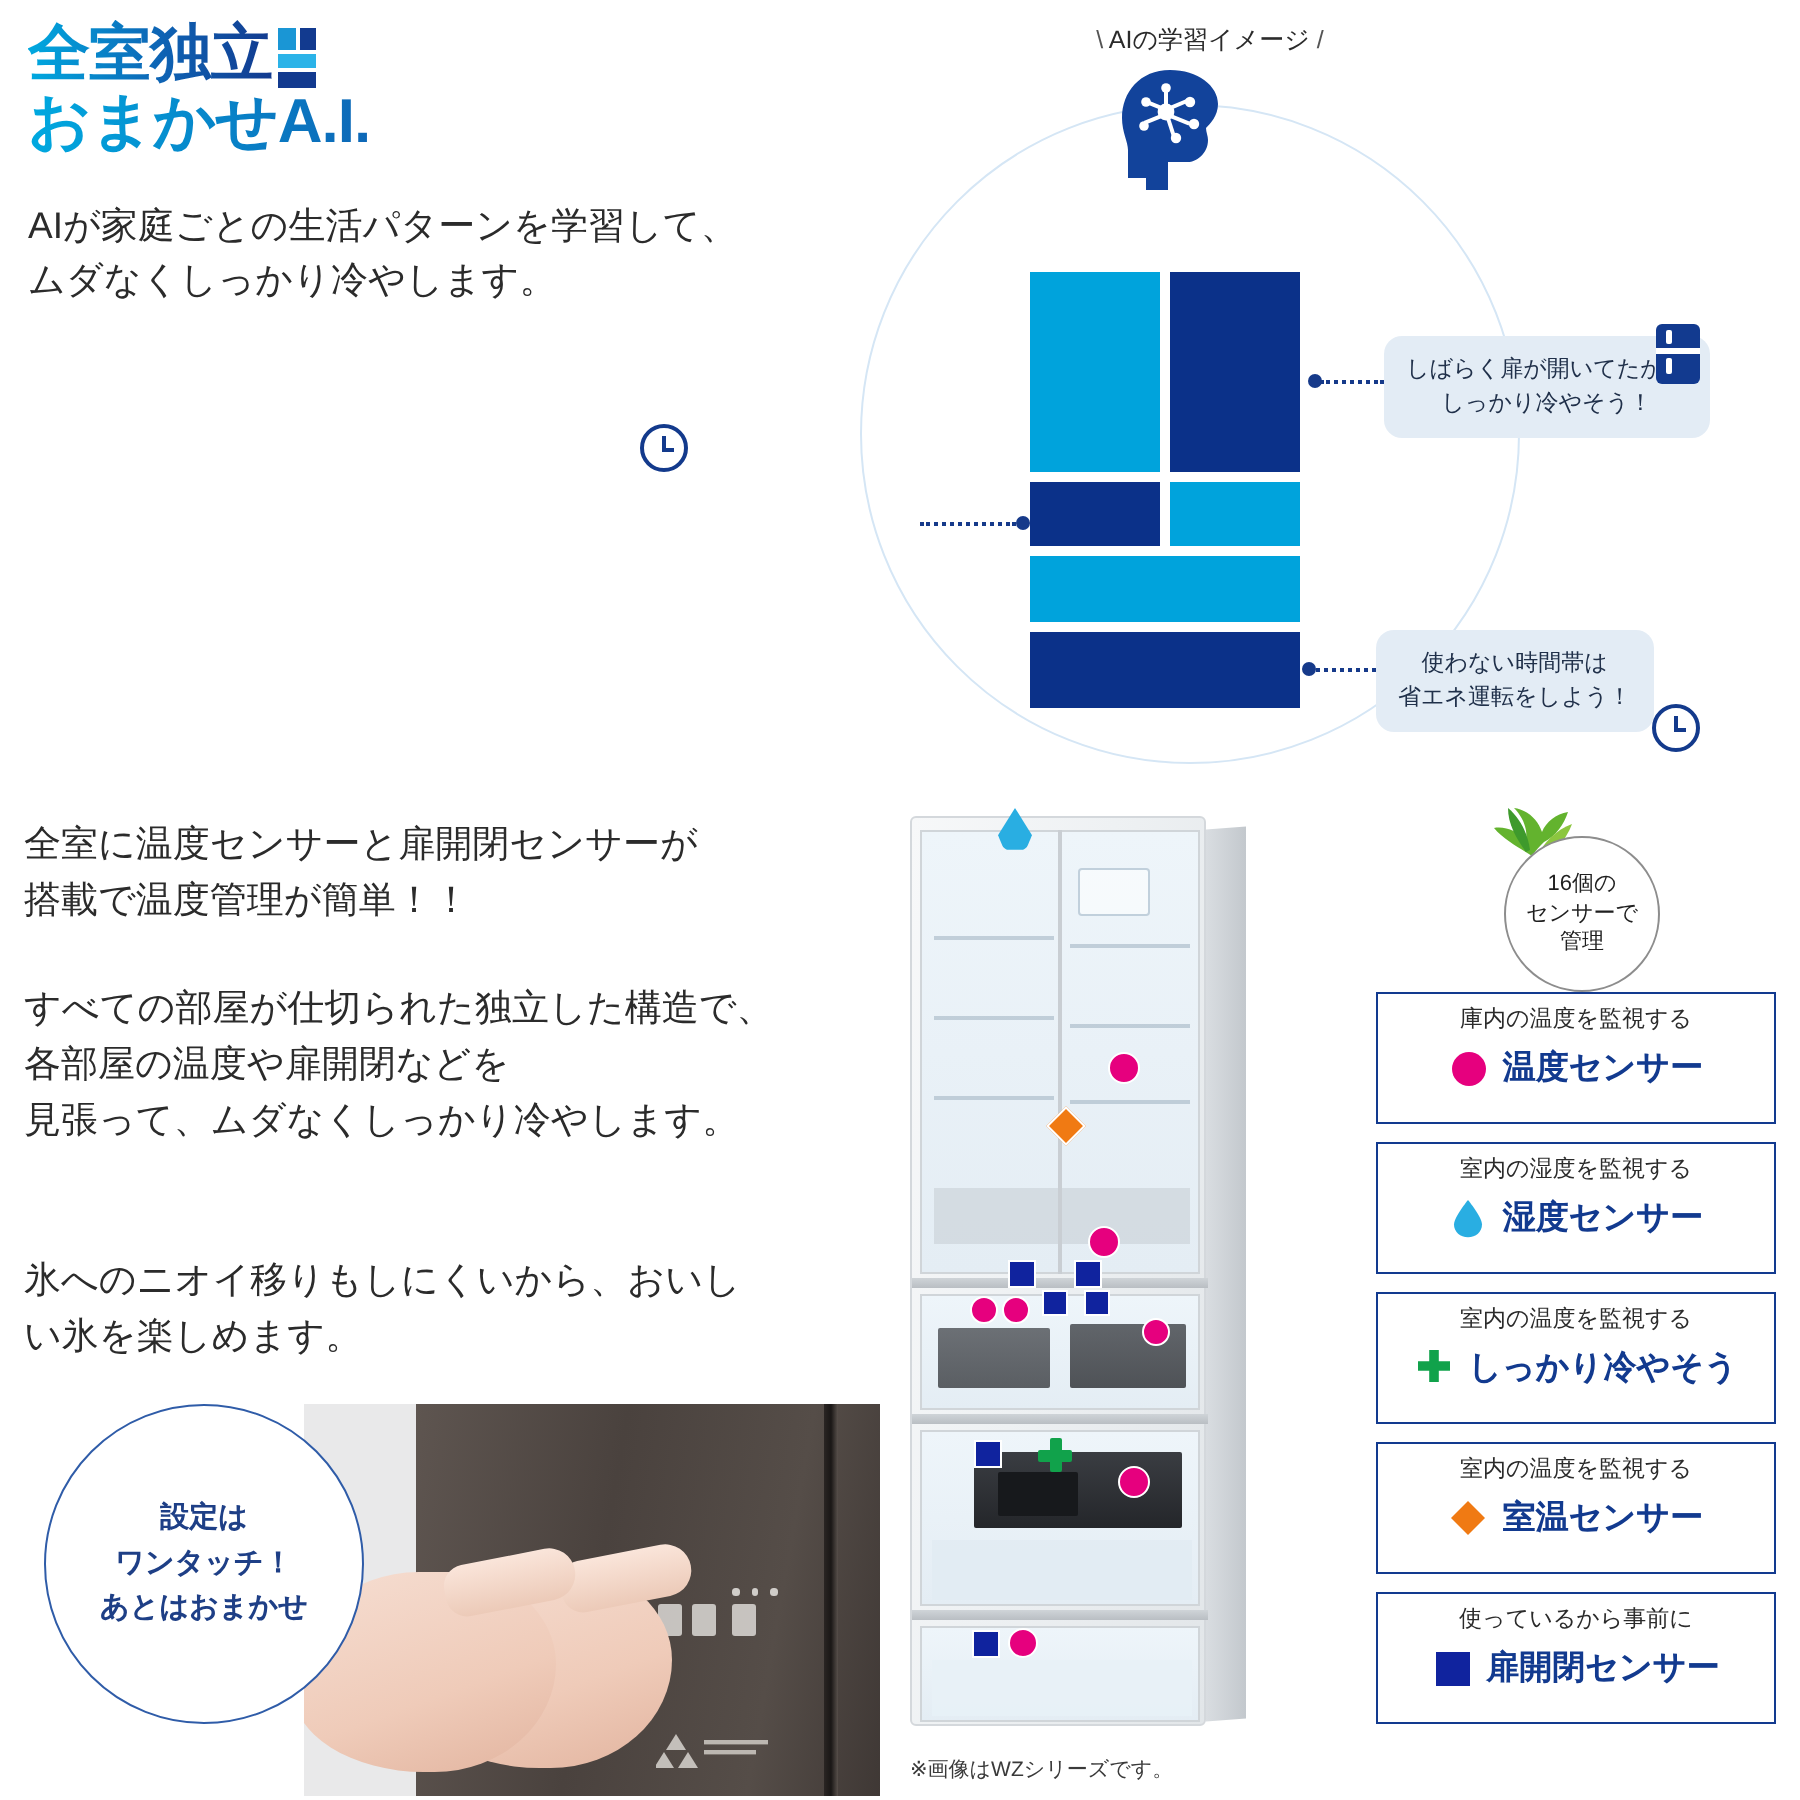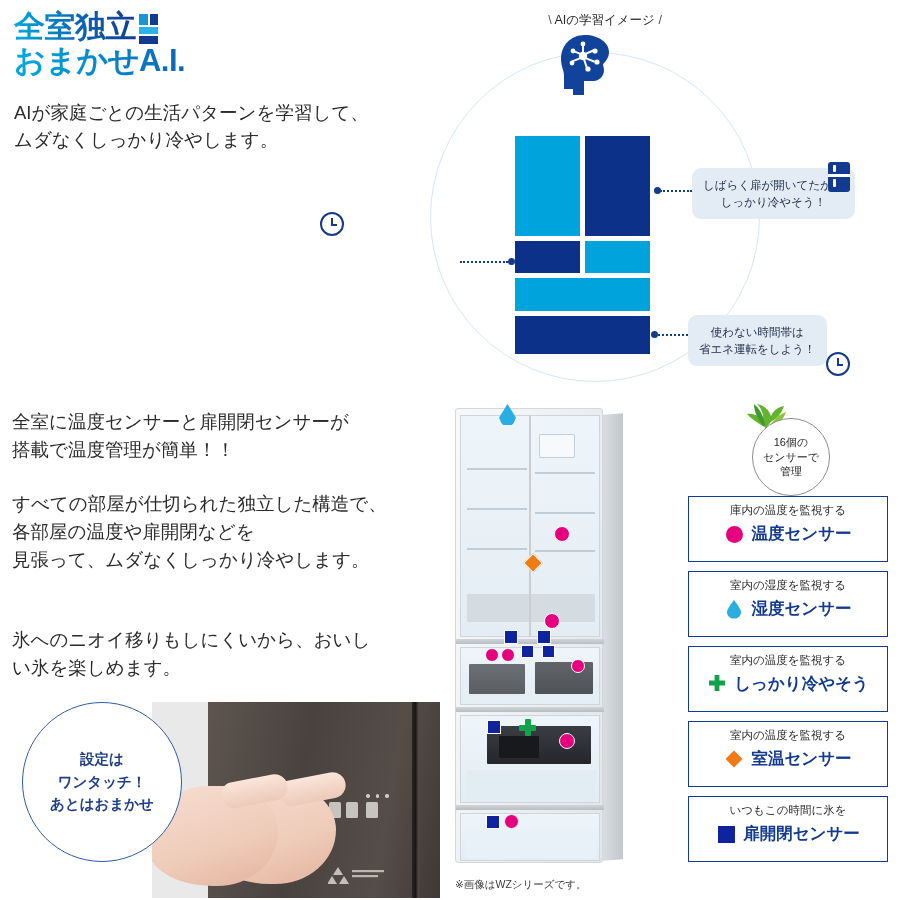--- a/index.html
+++ b/index.html
@@ -340,21 +340,21 @@
         <span class="leg-ico">
           <svg viewBox="0 0 20 20" width="20" height="20">
               <path d="M10 1.5L18.5 10 10 18.5 1.5 10z" fill="#F07A13"></path>
             </svg>
         </span>
         <span>室温センサー</span>
       </div>
     </div>
 
     <div class="leg-box">
-      <div class="leg-top">いつもこの時間に氷を</div>
+      <div class="leg-top">使っているから事前に</div>
       <div class="leg-bot">
         <span class="leg-ico">
           <span style="display:block;width:17px;height:17px;background:#10239E;margin:2px 0 0 2px;"></span>
         </span>
         <span>扉開閉センサー</span>
       </div>
     </div>
   </div>
 
   <div class="touch-photo">

